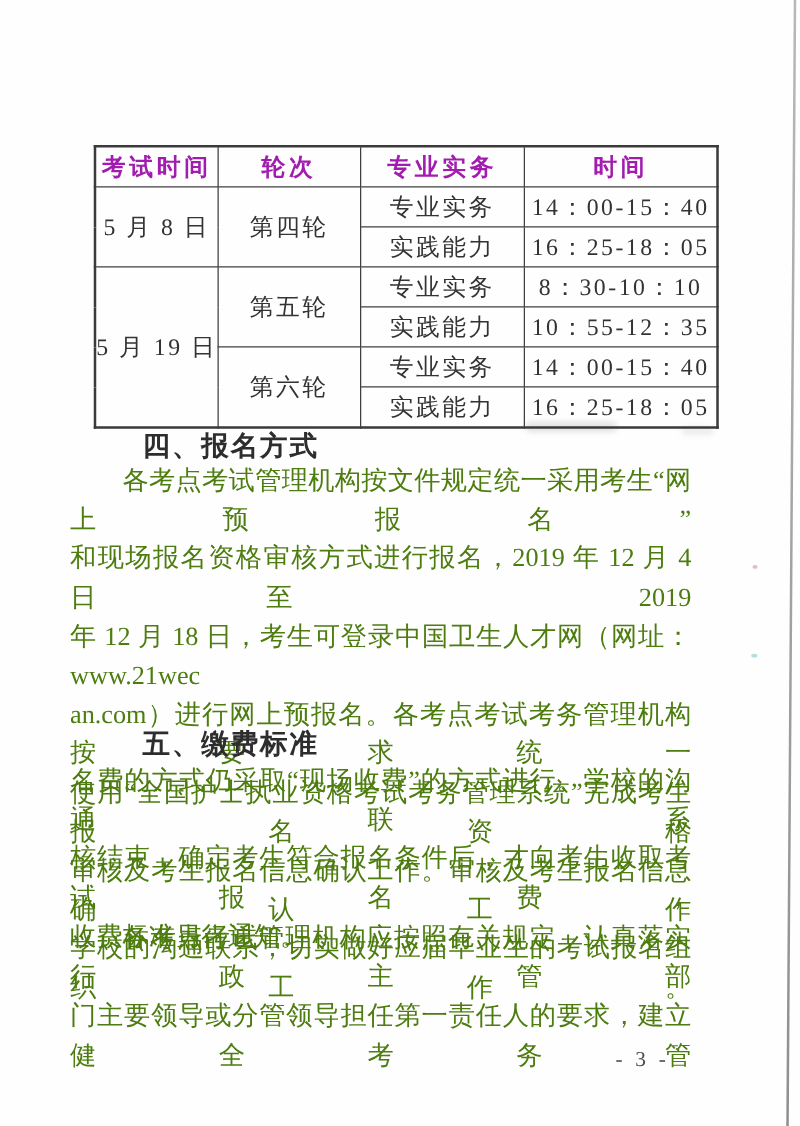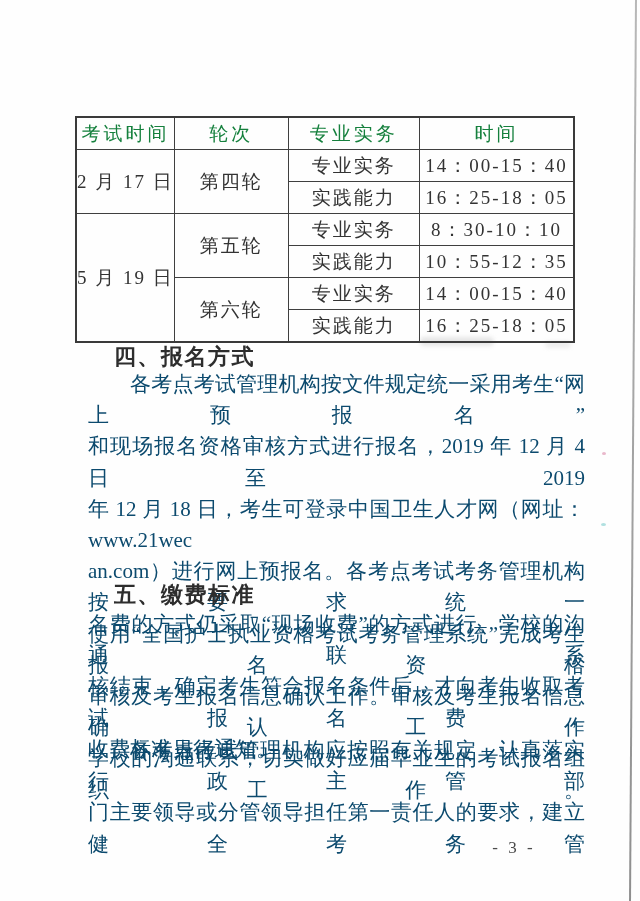--- a/index.html
+++ b/index.html
@@ -57,38 +57,38 @@
   table.schedule th, table.schedule td {
     border: 1.4px solid #3f3f3f;
     text-align: center; vertical-align: middle;
     padding: 0; height: 31px;
     font-size: 19px; color: #333;
     letter-spacing: 2px;
     white-space: nowrap; overflow: hidden;
   }
   table.schedule th {
     font-family: "Liberation Sans", sans-serif;
-    font-weight: normal; letter-spacing: 3px;
-    color: #15803d;
+    font-weight: bold; letter-spacing: 3px;
+    color: #a21caf;
   }
   td.time-cell { letter-spacing: 0.5px; }
 
   
   .sec-heading {
     position: absolute; left: 72px; width: 497px;
     padding-left: 42px; box-sizing: border-box;
     font-family: "Liberation Sans", sans-serif;
     font-weight: bold; font-size: 22px;
     letter-spacing: 1.5px; color: #2d2d2d;
     line-height: 26px;
   }
   .para {
-    position: absolute; left: 88px; width: 497px;
+    position: absolute; left: 56px; width: 497px;
     font-size: 21px; line-height: 31.2px;
-    color: #0c4a6e;
+    color: #4d7c0f;
   }
   .line { text-align: justify; text-align-last: justify; }
   .line.indent { text-indent: 42px; }
   .line.short { text-align-last: left; }
 
   
   .page-number {
     position: absolute; left: 484px; top: 838px;
     width: 60px; text-align: center;
     font-size: 17px; letter-spacing: 3px;
@@ -114,21 +114,21 @@
         <col style="width:155px">
     </colgroup>
     <tbody>
         <tr>
       <th>考试时间</th>
       <th>轮次</th>
       <th>专业实务</th>
       <th>时间</th>
     </tr>
     <tr>
-      <td rowspan="2">2 月 17 日</td>
+      <td rowspan="2">5 月 8 日</td>
       <td rowspan="2">第四轮</td>
       <td>专业实务</td>
       <td class="time-cell">14：00-15：40</td>
     </tr>
     <tr>
       <td>实践能力</td>
       <td class="time-cell">16：25-18：05</td>
     </tr>
     <tr>
       <td rowspan="4">5 月 19 日</td>

